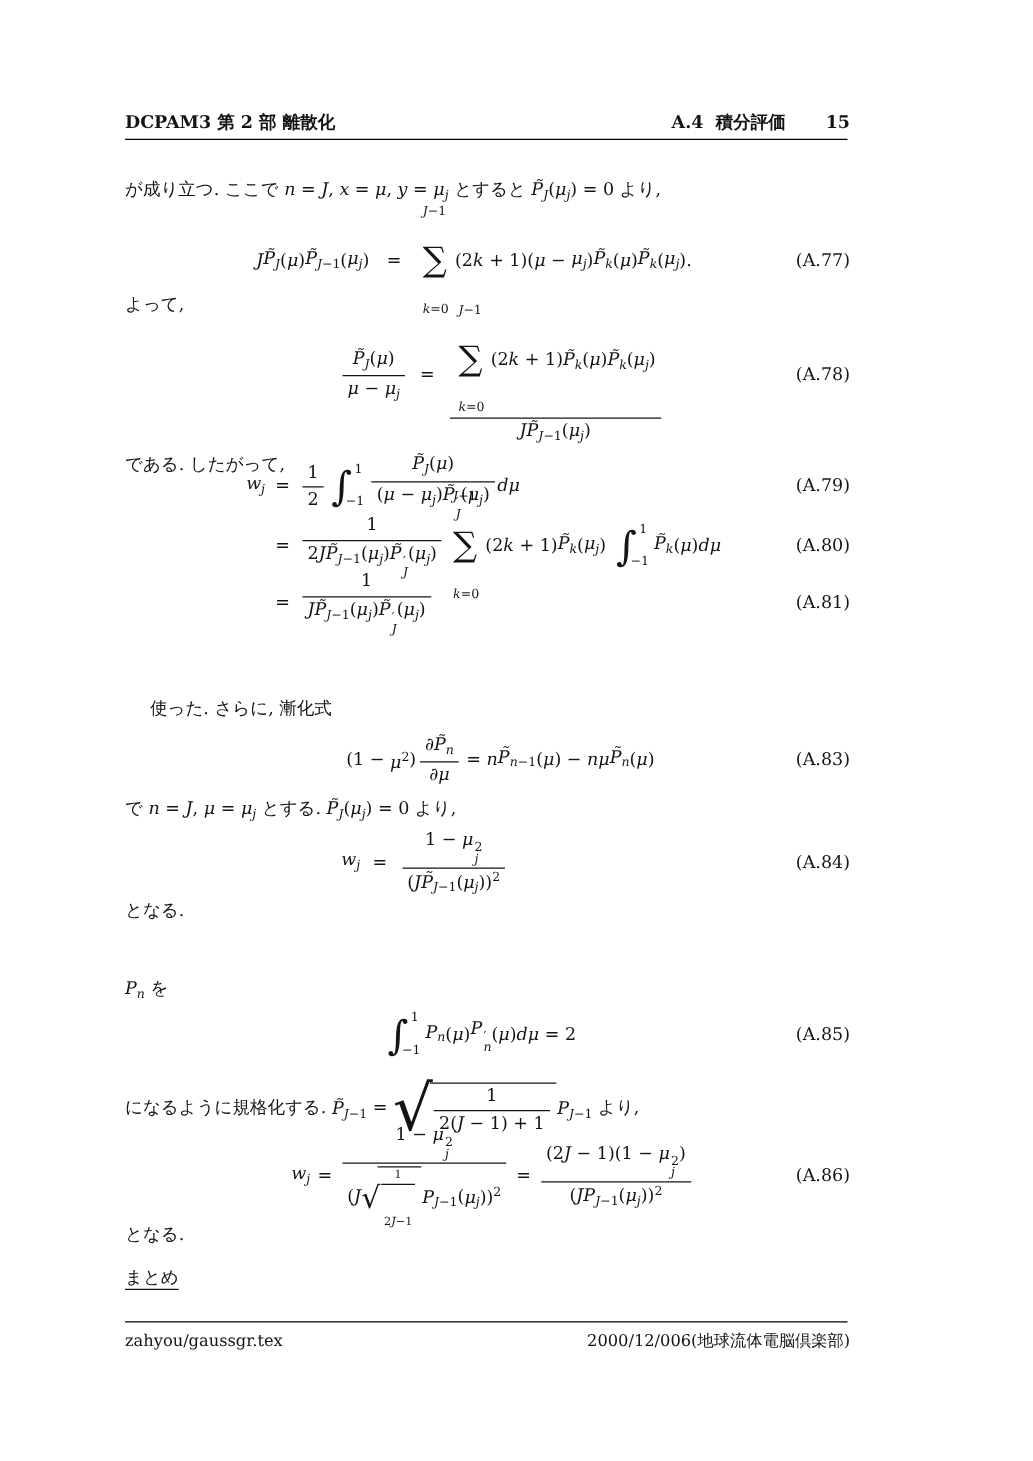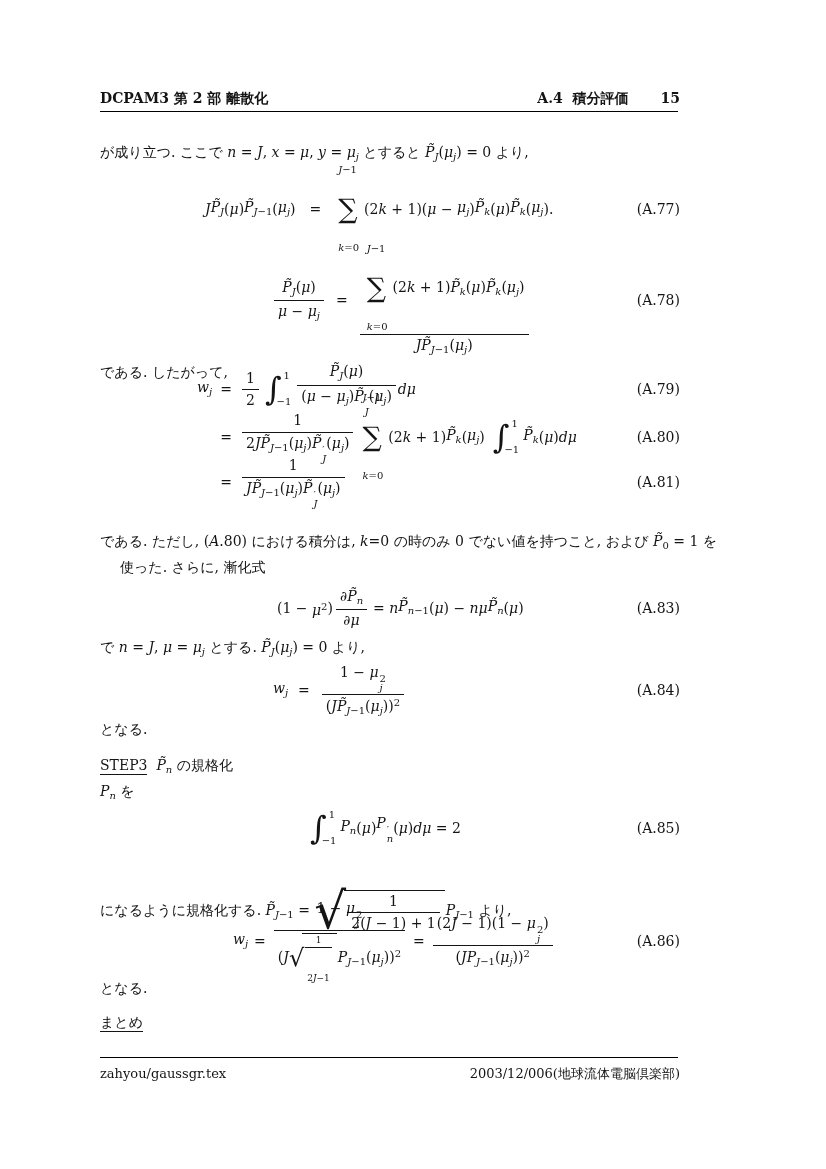--- a/index.html
+++ b/index.html
@@ -16,21 +16,21 @@
   .rule { position:absolute; left:100px; width:578px; height:1px; background:#000; }
   #hdr-rule { top:111px; }
   #ftr-rule { top:1057px; }
   .ftr { position:absolute; top:1064px; left:100px; right:146px;
          display:flex; justify-content:space-between; font-size:13px; white-space:pre; }
   
   .para { position:absolute; left:100px; right:146px; white-space:pre; }
   #p1 { top:142px; } #p2 { top:234px; } #p3 { top:362px; }
   #p4a { top:531px; } #p4b { top:557px;margin-left:20px; } #p5 { top:637px; }
   #p6 { top:719px; } #step3 { top:755px; } #pn { top:781px; }
-  #p7 { top:862px;margin-top:24px; } #p8 { top:978px; } #matome { top:1012px; }
+  #p7 { top:862px; } #p8 { top:978px; } #matome { top:1012px; }
   
   .eqrow { position:absolute; left:100px; right:146px; display:flex; align-items:center; }
   .eqc { display:flex; align-items:center; }
   .tag { position:absolute; right:0; top:50%; transform:translateY(-50%); white-space:pre; }
   #eq77 { top:180px; height:58px; } #eq77 .eqc { margin-left:105px; }
   #eq78 { top:258px; height:84px; } #eq78 .eqc { margin-left:172px; }
   #eq79 { top:366px; height:46px; }
   #eq80 { top:412px; height:50px; }
   #eq81 { top:460px; height:44px; }
   #eq82 { top:503px; height:22px; }
@@ -113,20 +113,21 @@
         <span class="scr"><span class="mrun"><i>P̃</i></span><span class="ssub"><span class="mrun"><i>k</i></span></span></span>
         <span class="mrun"><span class="up">(</span><i>μ</i><span class="up">)</span></span>
         <span class="scr"><span class="mrun"><i>P̃</i></span><span class="ssub"><span class="mrun"><i>k</i></span></span></span>
         <span class="mrun"><span class="up">(</span></span>
         <span class="scr"><span class="mrun"><i>μ</i></span><span class="ssub"><span class="mrun"><i>j</i></span></span></span>
         <span class="mrun"><span class="up">).</span></span>
       </span>
     <span class="tag">(A.77)</span>
   </div>
 
+  <div class="para" id="p2"><span class="mrun"><span class="up">よって,</span></span></div>
 
   <div class="eqrow" id="eq78">
     <span class="eqc">
         <span class="frac">
           <span class="num"><span class="scr"><span class="mrun"><i>P̃</i></span><span class="ssub"><span class="mrun"><i>J</i></span></span></span><span class="mrun"><span class="up">(</span><i>μ</i><span class="up">)</span></span></span>
           <span class="den"><span class="mrun"><i>μ</i><span class="up"> − </span></span><span class="scr"><span class="mrun"><i>μ</i></span><span class="ssub"><span class="mrun"><i>j</i></span></span></span></span>
         </span>
         <span class="msp" style="width: 10px;"></span>
         <span class="mrun"><span class="up">=</span></span>
         <span class="msp" style="width: 10px;"></span>
@@ -225,21 +226,20 @@
           <span class="num"><span class="mrun"><span class="up">1</span></span></span>
           <span class="den"><span class="mrun"><i>J</i></span><span class="scr"><span class="mrun"><i>P̃</i></span><span class="ssub"><span class="mrun"><i>J</i><span class="up">−1</span></span></span></span><span class="mrun"><span class="up">(</span></span><span class="scr"><span class="mrun"><i>μ</i></span><span class="ssub"><span class="mrun"><i>j</i></span></span></span><span class="mrun"><span class="up">)</span></span><span class="scr"><span class="mrun"><i>P̃</i></span><span class="stk">
                 <span class="srow"><span class="mrun"><span class="up">′</span></span></span>
                 <span class="srow"><span class="mrun"><i>J</i></span></span>
               </span></span><span class="mrun"><span class="up">(</span></span><span class="scr"><span class="mrun"><i>μ</i></span><span class="ssub"><span class="mrun"><i>j</i></span></span></span><span class="mrun"><span class="up">)</span></span></span>
         </span>
       </span>
     <span class="tag">(A.81)</span>
   </div>
 
-  <div class="para" id="p4a"><span class="mrun"><span class="up">である. ただし, (</span><i>A</i><span class="up">.80) における積分は, </span><i>k</i><span class="up">=0 の時のみ 0 でない値を持つこと, および </span></span><span class="scr"><span class="mrun"><i>P̃</i></span><span class="ssub"><span class="mrun"><span class="up">0</span></span></span></span><span class="mrun"><span class="up"> = 1 を</span></span></div>
   <div class="para" id="p4b"><span class="mrun"><span class="up">使った. さらに, 漸化式</span></span></div>
 
   <div class="eqrow" id="eq83">
     <span class="eqc">
         <span class="mrun"><span class="up">(1 − </span></span>
         <span class="scr"><span class="mrun"><i>μ</i></span><span class="ssup"><span class="mrun"><span class="up">2</span></span></span></span>
         <span class="mrun"><span class="up">)</span></span>
         <span class="msp" style="width: 1px;"></span>
         <span class="frac">
           <span class="num"><span class="mrun"><i>∂</i></span><span class="scr"><span class="mrun"><i>P̃</i></span><span class="ssub"><span class="mrun"><i>n</i></span></span></span></span>
@@ -269,21 +269,20 @@
                 <span class="srow"><span class="mrun"><i>j</i></span></span>
               </span></span></span>
           <span class="den"><span class="mrun"><span class="up">(</span><i>J</i></span><span class="scr"><span class="mrun"><i>P̃</i></span><span class="ssub"><span class="mrun"><i>J</i><span class="up">−1</span></span></span></span><span class="mrun"><span class="up">(</span></span><span class="scr"><span class="mrun"><i>μ</i></span><span class="ssub"><span class="mrun"><i>j</i></span></span></span><span class="scr"><span class="mrun"><span class="up">))</span></span><span class="ssup"><span class="mrun"><span class="up">2</span></span></span></span></span>
         </span>
       </span>
     <span class="tag">(A.84)</span>
   </div>
 
   <div class="para" id="p6"><span class="mrun"><span class="up">となる.</span></span></div>
 
-  <div class="para" id="step3"><span class="mund">STEP3</span><span class="mrun"><span class="up">  </span></span><span class="scr"><span class="mrun"><i>P̃</i></span><span class="ssub"><span class="mrun"><i>n</i></span></span></span><span class="mrun"><span class="up"> の規格化</span></span></div>
   <div class="para" id="pn"><span class="scr"><span class="mrun"><i>P</i></span><span class="ssub"><span class="mrun"><i>n</i></span></span></span><span class="mrun"><span class="up"> を</span></span></div>
 
   <div class="eqrow" id="eq85">
     <span class="eqc">
         <span class="int">
           <span class="iglyph">∫</span>
           <span class="ilims">
             <span class="isup"><span class="mrun"><span class="up">1</span></span></span>
             <span class="isub"><span class="mrun"><span class="up">−1</span></span></span>
           </span>
@@ -336,16 +335,16 @@
       </span>
     <span class="tag">(A.86)</span>
   </div>
 
   <div class="para" id="p8"><span class="mrun"><span class="up">となる.</span></span></div>
   <div class="para" id="matome"><span class="mund">まとめ</span></div>
 
   <div class="rule" id="ftr-rule"></div>
   <div class="ftr">
     <span>zahyou/gaussgr.tex</span>
-    <span>2003/12/006(地球流体電脳倶楽部)</span>
+    <span>2000/12/006(地球流体電脳倶楽部)</span>
   </div>
 
 </div>
 
 </body></html>

